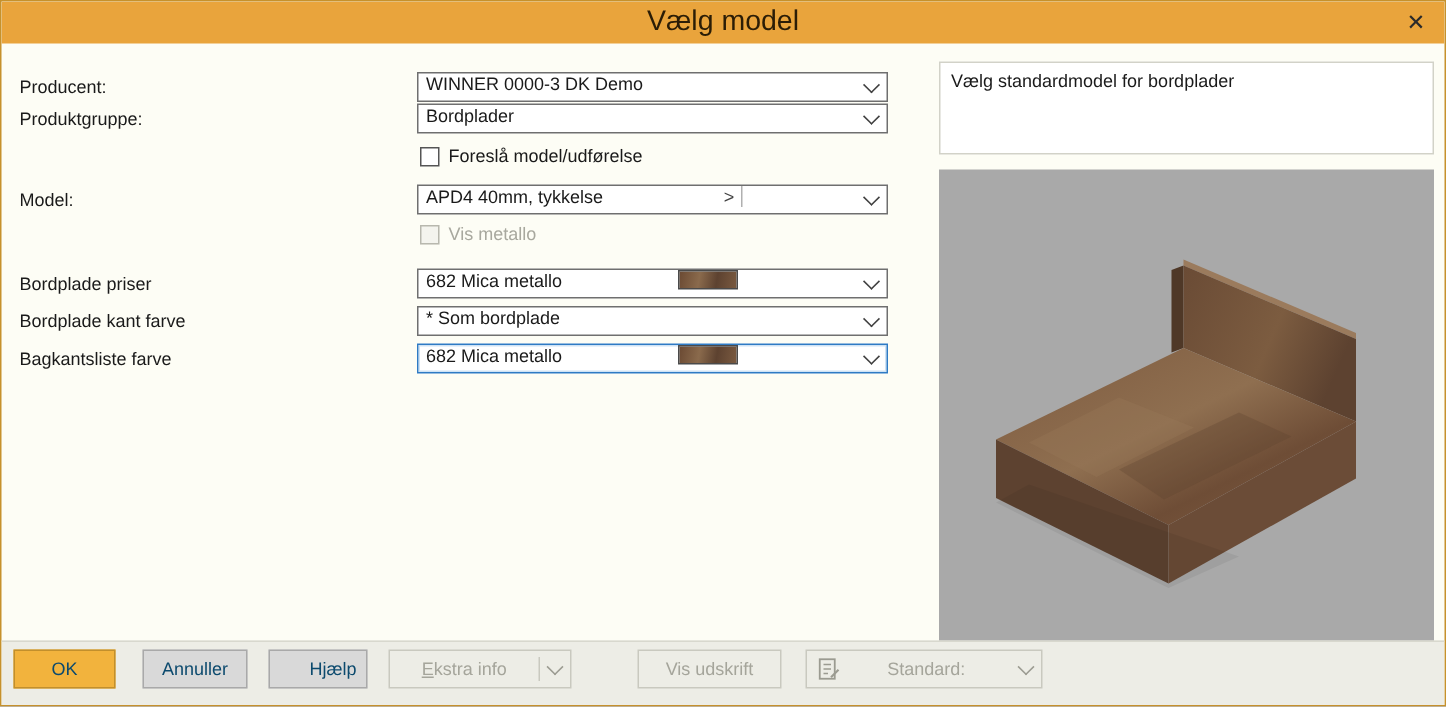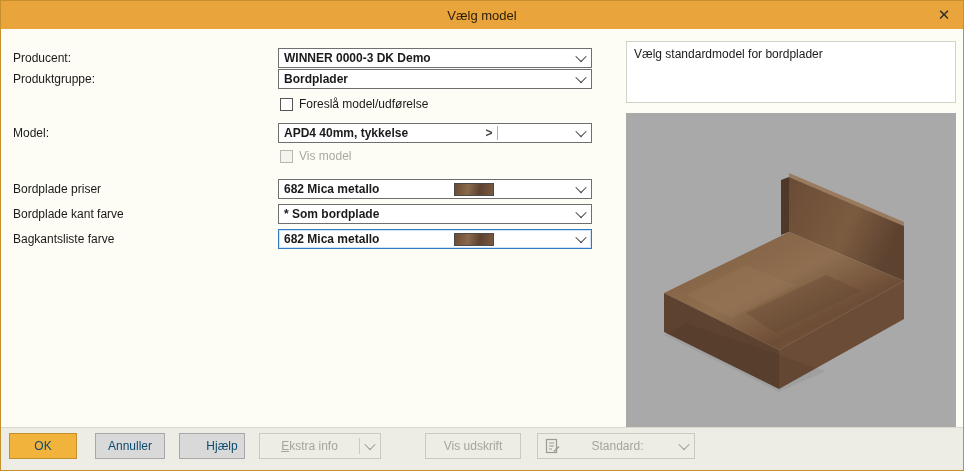--- a/index.html
+++ b/index.html
@@ -6,32 +6,32 @@
   html,body { background:#888; }
   .window {
     width:964px; height:471px; position:relative;
     background:#FDFDF5; border:1px solid #C6912C;
     font-family:"Liberation Sans", sans-serif; font-size:12px; color:#1a1a1a;
     overflow:hidden;
   }
   .titlebar {
     position:absolute; left:0; top:0; right:0; height:28px;
     background:#E9A43C; display:flex; align-items:center; justify-content:center;
-    font-size:13px; color:#2b1d06;
+    font-size:19px; color:#2b1d06;
   }
   .close-btn {
     position:absolute; right:8px; top:0; height:28px; width:22px;
     display:flex; align-items:center; justify-content:center;
     font-size:15px; color:#2b2b2b; cursor:default;
   }
   .lbl { position:absolute; left:12px; height:20px; line-height:20px; }
   .ctl {
     position:absolute; left:277px; width:314px; height:20px;
     background:#fff; border:1px solid #6f6f6f;
-    display:flex; align-items:center; padding-left:5px;font-weight:bold;
+    display:flex; padding-left:5px;
   }
   .ctl.focused { border:1px solid #2F7BC4; box-shadow:0 0 0 1px #cfe3f5 inset; }
   .ctl .val { white-space:nowrap; overflow:hidden; }
   .chevwrap { margin-left:auto; width:20px; height:100%; display:flex; align-items:center; justify-content:center; flex:none; }
   .chev { width:9px; height:9px; position:relative; }
   .chev::before {
     content:""; display:block; width:7px; height:7px; margin:0 auto;
     border-right:1.6px solid #3f3f3f; border-bottom:1.6px solid #3f3f3f;
     transform:rotate(45deg) translate(-1px,-1px);
   }
@@ -120,21 +120,21 @@
     <span class="val">APD4 40mm, tykkelse</span>
     <span class="expand-glyph">&gt;</span>
     <span class="vsep"></span>
     <span class="chevwrap">
         <span class="chev"></span>
       </span>
   </div>
 
   <div class="cbrow disabled" style="top:147px">
     <span class="cb"></span>
-    <span class="cblbl">Vis model</span>
+    <span class="cblbl">Vis metallo</span>
   </div>
 
   <div class="ctl" style="top:178px">
     <span class="val">682 Mica metallo</span>
     <span class="swatch"></span>
     <span class="chevwrap">
         <span class="chev"></span>
       </span>
   </div>
 

